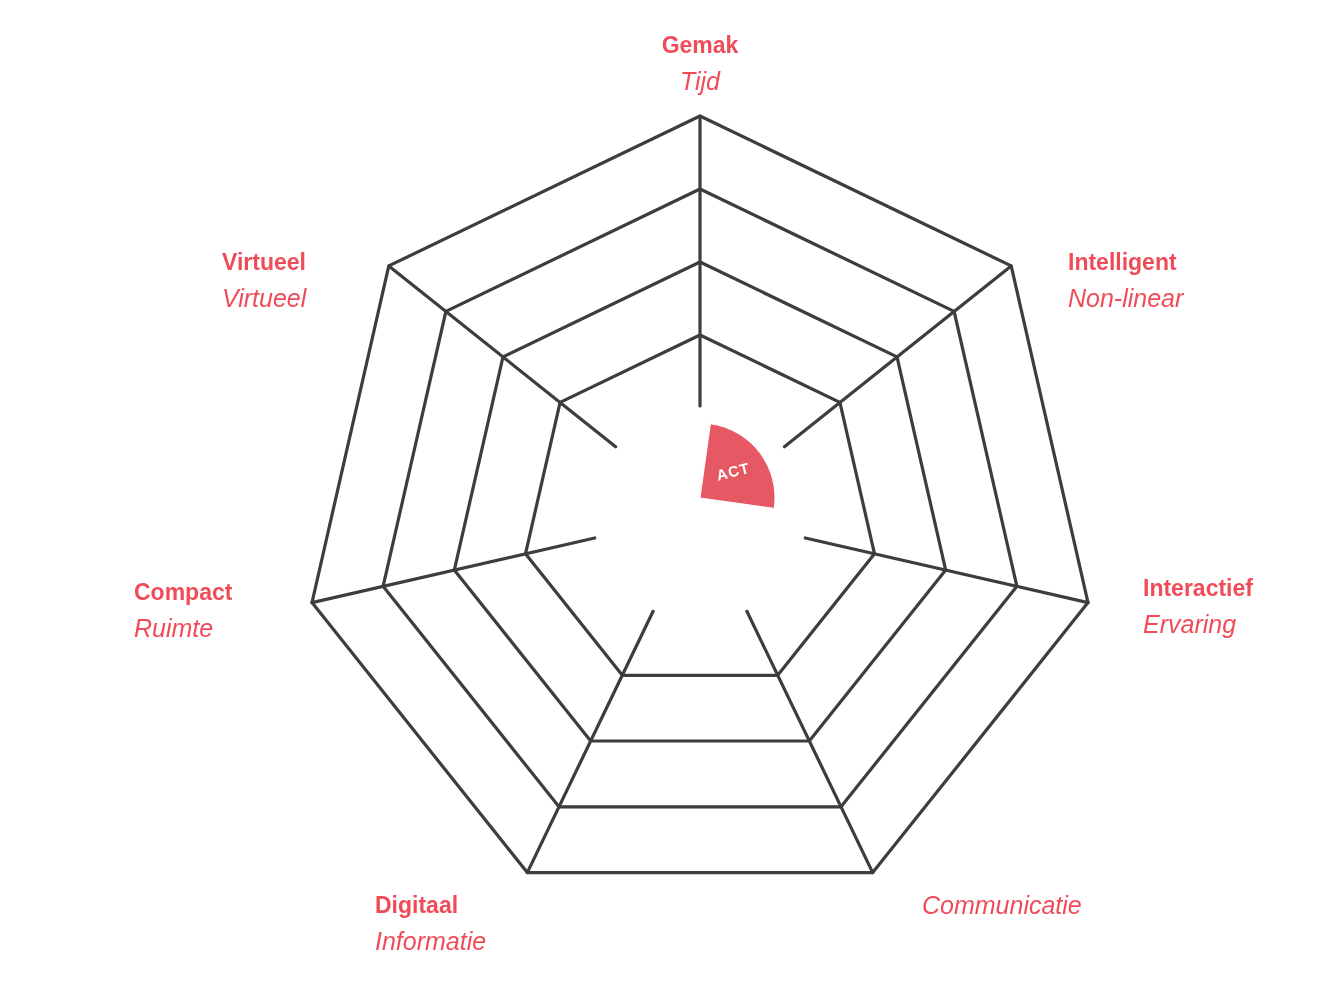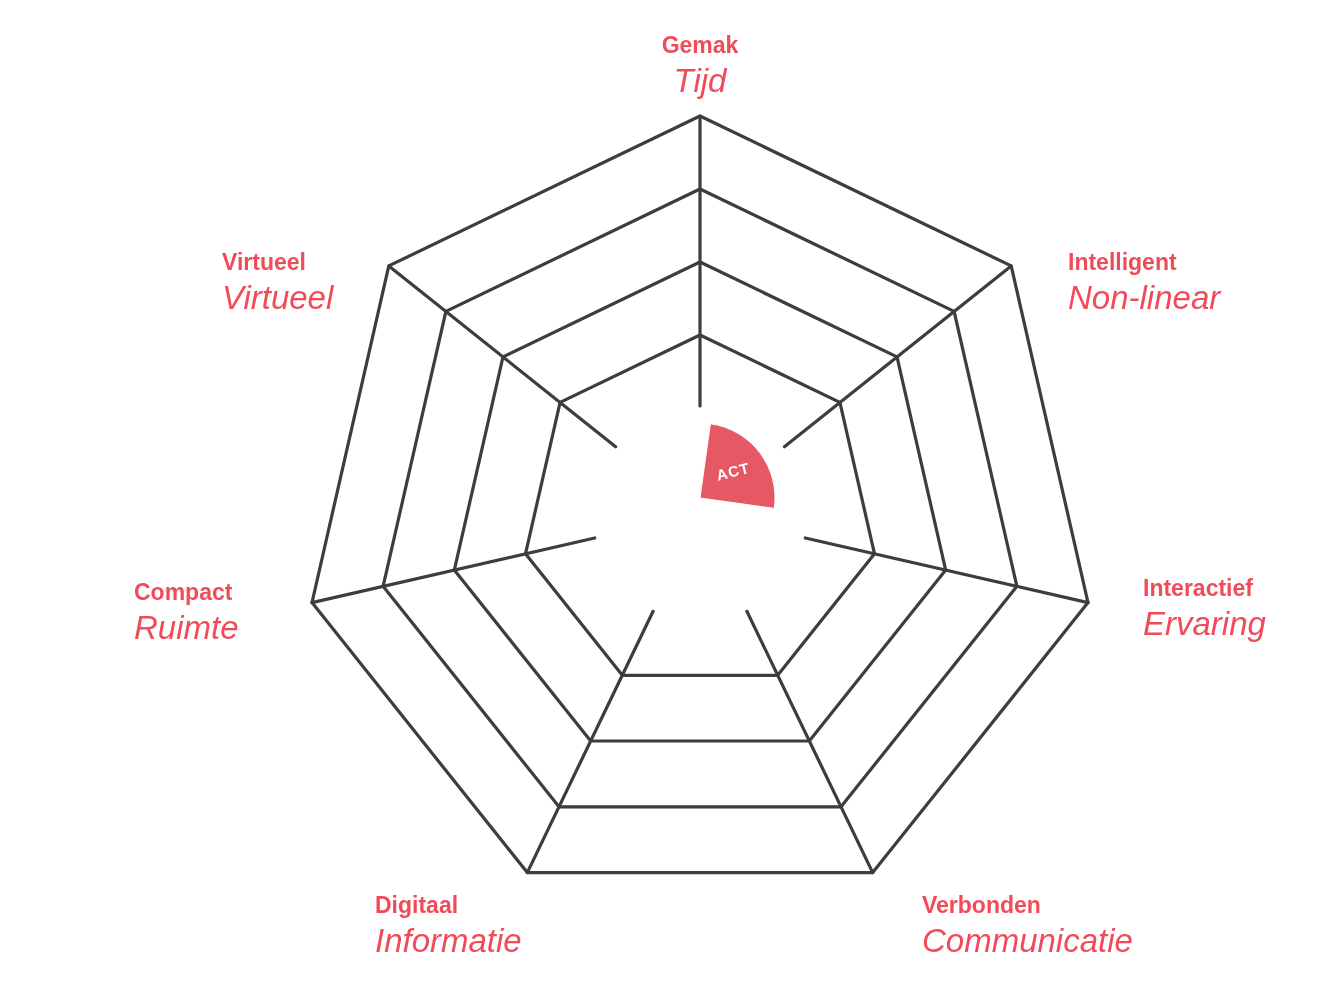--- a/index.html
+++ b/index.html
@@ -28,21 +28,21 @@
     font-family: "Liberation Sans", sans-serif;
     font-weight: 700;
     font-size: 23px;
     line-height: 36px;
     color: #F04B58;
   }
   .axis-sub {
     font-family: "Liberation Sans", sans-serif;
     font-style: italic;
     font-weight: 400;
-    font-size: 33px;
+    font-size: 25px;
     line-height: 32px;
     margin-top: 2px;
     color: #F04B58;
   }
   
   .pos-0 { left: 700px;  top: 27px;  transform: translateX(-50%); text-align: center; }
   .pos-1 { left: 1068px; top: 244px; }
   .pos-2 { left: 1143px; top: 570px; }
   .pos-3 { left: 922px;  top: 887px; }
   .pos-4 { left: 375px;  top: 887px; }
@@ -96,21 +96,20 @@
     <div class="axis-title">Intelligent</div>
     <div class="axis-sub">Non-linear</div>
   </div>
 
   <div class="axis-label pos-2">
     <div class="axis-title">Interactief</div>
     <div class="axis-sub">Ervaring</div>
   </div>
 
   <div class="axis-label pos-3">
-    <div class="axis-title">Verbonden</div>
     <div class="axis-sub">Communicatie</div>
   </div>
 
   <div class="axis-label pos-5">
     <div class="axis-title">Compact</div>
     <div class="axis-sub">Ruimte</div>
   </div>
 
   <div class="axis-label pos-4">
     <div class="axis-title">Digitaal</div>

